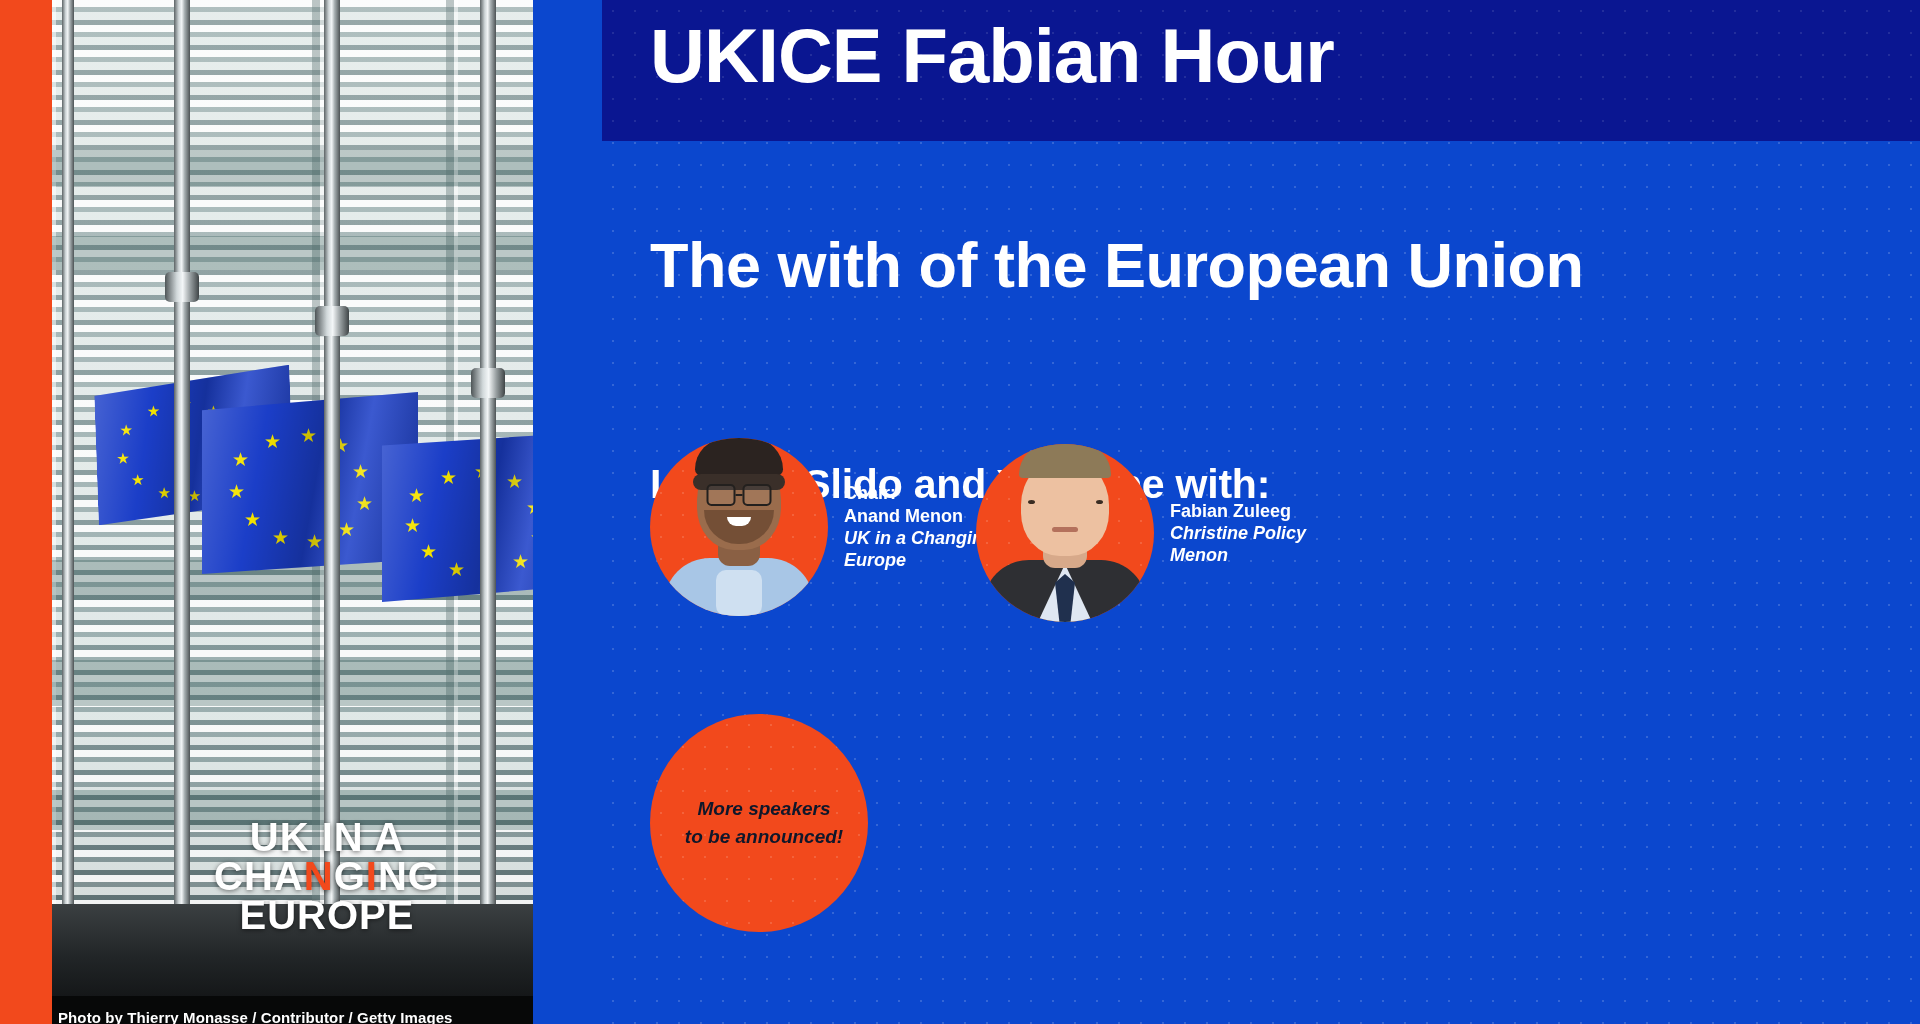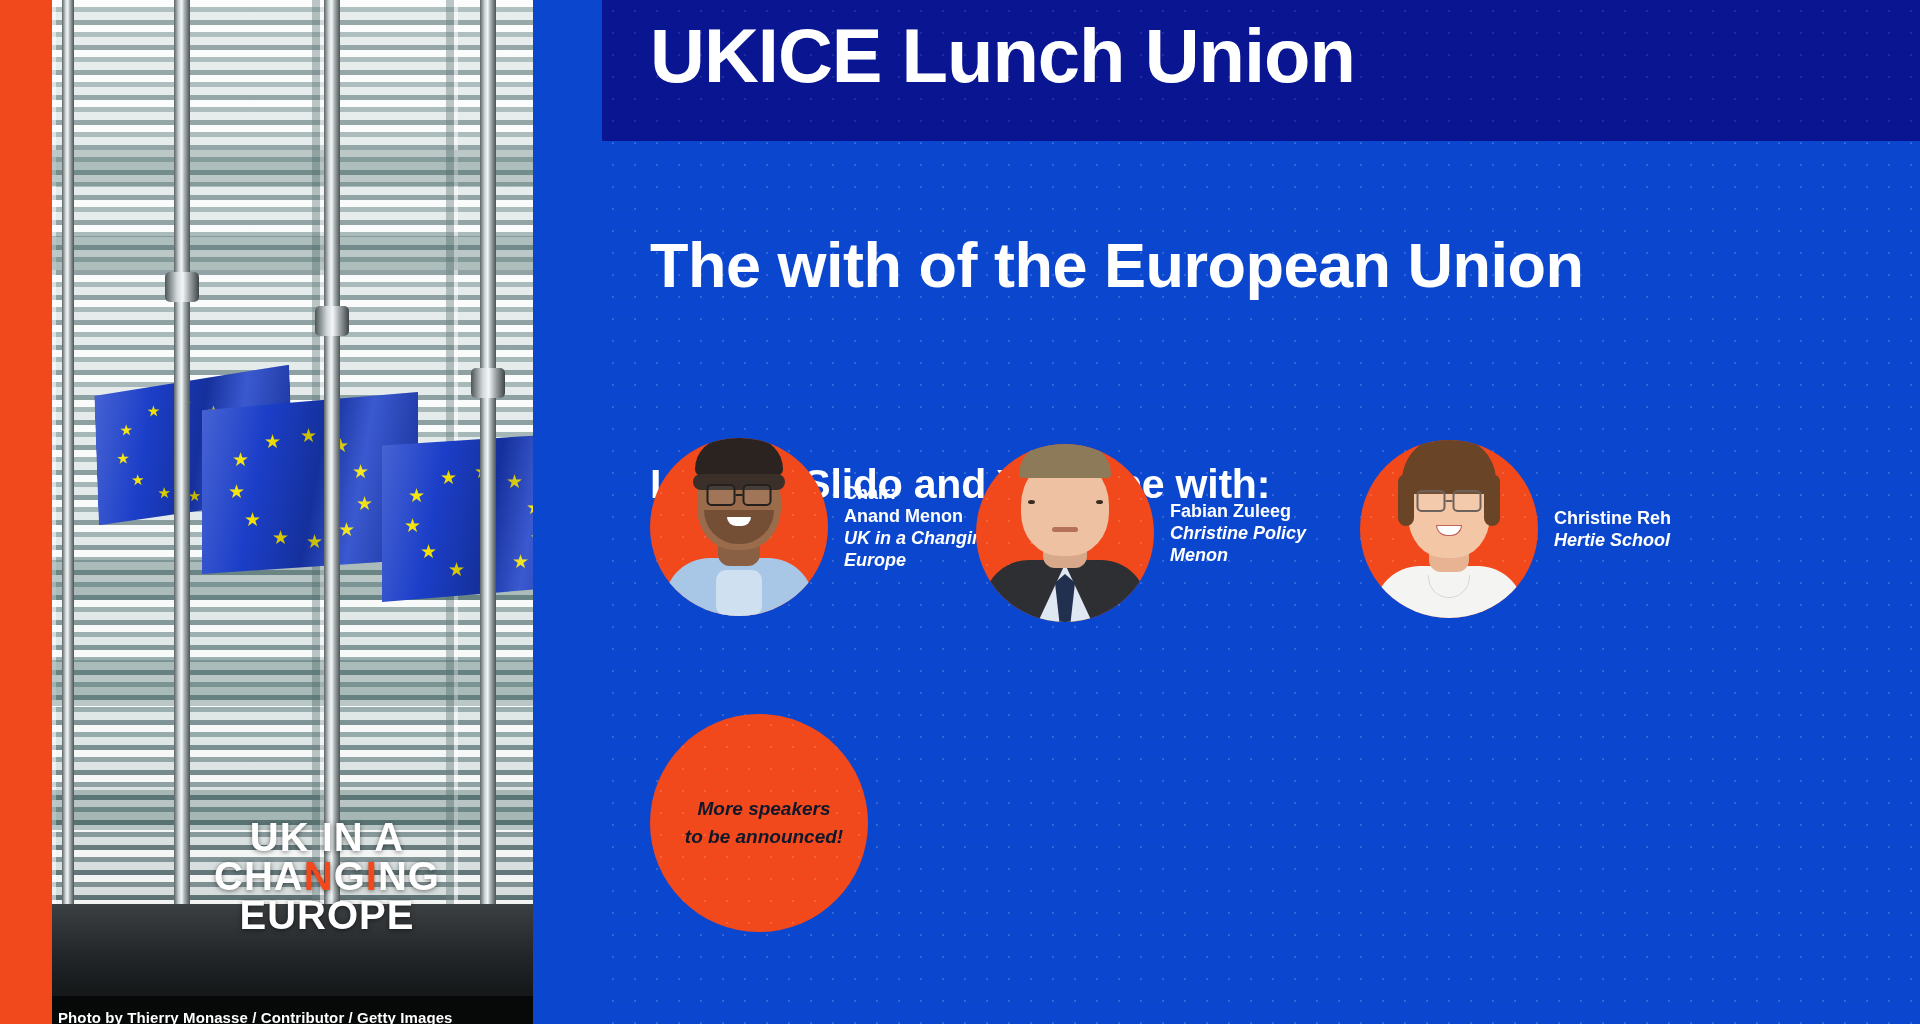--- a/index.html
+++ b/index.html
@@ -226,21 +226,21 @@
 
     <div class="credit">Photo by Thierry Monasse / Contributor / Getty Images</div>
   </div>
 
   <div class="right-col">
     <div class="dots"></div>
 
     <div class="header-band">
       <div class="hdots"></div>
     </div>
-    <div class="kicker">UKICE Lunch Union</div>
+    <div class="kicker">UKICE Fabian Hour</div>
 
     <div class="headline">The with of the European Union</div>
     <div class="live">Live on Slido and YouTube with:</div>
 
     <div class="speaker s1">
       <div class="sp-circle">
         <div class="cdots"></div>
         <div class="por">
           <div class="body" style="width:150px;height:58px;background:#a8c6e6;"></div>
           <div class="body" style="width:46px;height:46px;bottom:0;background:#cfe0f1;border-radius:10px;"></div>
@@ -281,44 +281,20 @@
           <div class="mouth" style="bottom:90px;width:26px;height:5px;background:#b4715c;border-radius:4px;"></div>
         </div>
       </div>
       <div class="sp-info">
         <div class="sp-name">Fabian Zuleeg</div>
         <div class="sp-org">Christine Policy</div>
         <div class="sp-org">Menon</div>
       </div>
     </div>
 
-    <div class="speaker s3">
-      <div class="sp-circle">
-        <div class="cdots"></div>
-        <div class="por">
-          <div class="body" style="width:150px;height:52px;background:#f4f4f2;"></div>
-          <div class="neck" style="width:40px;height:30px;bottom:46px;background:#e8b392;"></div>
-          <div class="head" style="width:82px;height:96px;bottom:60px;background:#f3c7a6;"></div>
-          <div class="hair" style="width:94px;height:58px;bottom:124px;background:#6a4426;border-radius:48px 48px 14px 14px;"></div>
-          <div style="position:absolute;left:38px;bottom:92px;width:16px;height:52px;background:#6a4426;border-radius:10px;"></div>
-          <div style="position:absolute;right:38px;bottom:92px;width:16px;height:52px;background:#6a4426;border-radius:10px;"></div>
-          <div class="glasses" style="bottom:106px;">
-            <div class="lens" style="border-color:#6d625c;"></div>
-              <div class="bridge" style="background:#6d625c;"></div>
-              <div class="lens" style="border-color:#6d625c;"></div>
-          </div>
-          <div class="mouth" style="bottom:82px;width:24px;height:9px;background:#ffffff;border:1px solid #c2615a;"></div>
-          <div style="position:absolute;left:50%;transform:translateX(-50%);bottom:20px;width:40px;height:22px;border:1.5px solid #d8d8d4;border-top:none;border-radius:0 0 22px 22px;"></div>
-        </div>
-      </div>
-      <div class="sp-info">
-        <div class="sp-name">Christine Reh</div>
-        <div class="sp-org">Hertie School</div>
-      </div>
-    </div>
 
     <div class="more">
       <div class="cdots"></div>
       <div class="more-txt">
         <div>More speakers</div>
         <div>to be announced!</div>
       </div>
     </div>
   </div>
 

